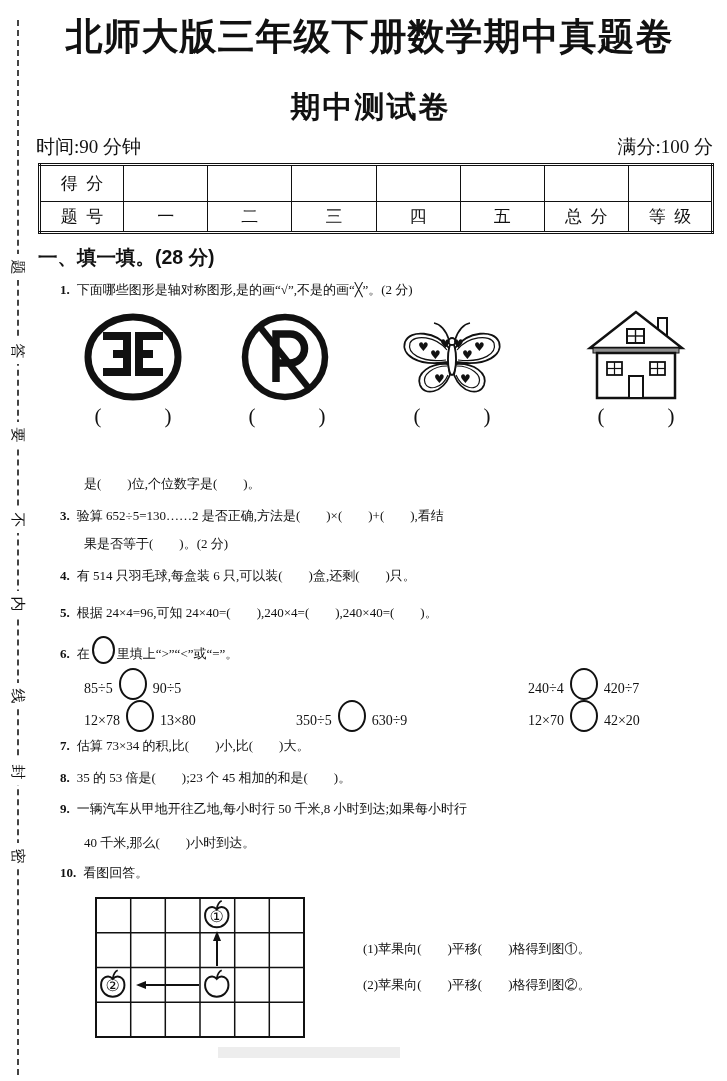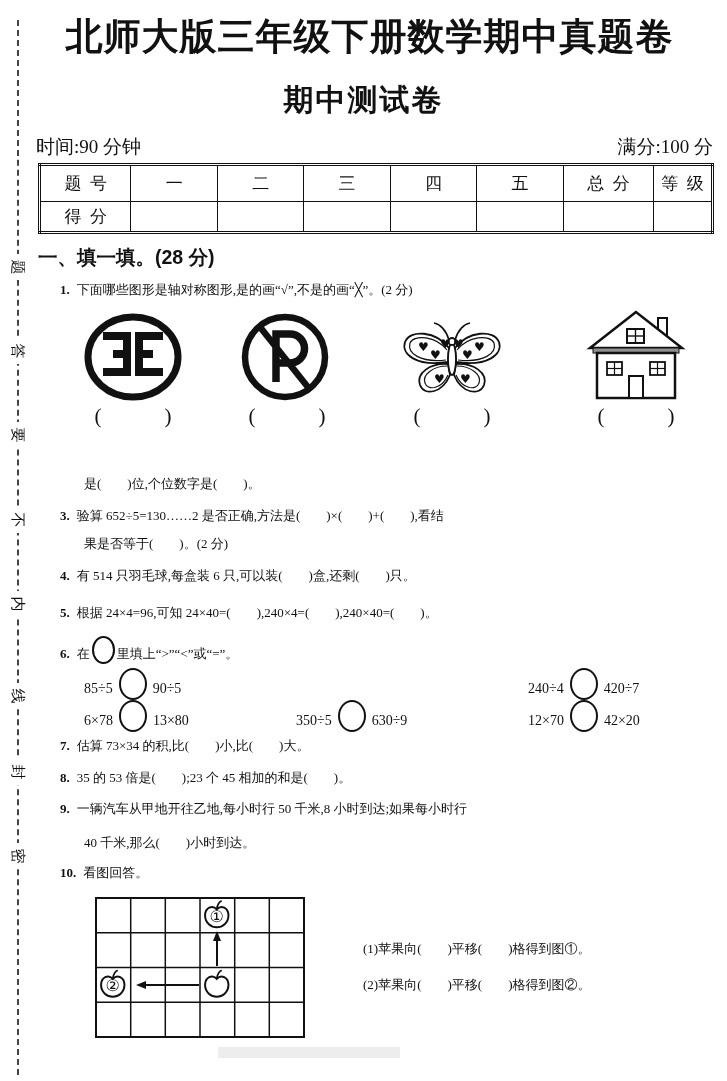--- a/index.html
+++ b/index.html
@@ -3,21 +3,21 @@
 <meta charset="utf-8">
 <style>
   html,body{margin:0;padding:0;background:#9a9a9a;}
   #page{position:relative;width:727px;height:1081px;background:#ffffff;color:#111;
         font-family:"Liberation Serif","DejaVu Serif",serif;overflow:hidden;}
   .line{position:absolute;white-space:pre;font-size:13px;line-height:26px;}
   .qnum{font-weight:700;margin-right:7px;}
   .sec{font-weight:700;font-size:19.5px;font-family:"Liberation Sans","DejaVu Sans",sans-serif;}
   .title{position:absolute;top:6px;left:30px;width:667px;margin:6px;text-align:center;
          font:700 37px "Liberation Sans","DejaVu Sans",sans-serif;letter-spacing:1px;}
-  .subtitle{position:absolute;top:80px;left:30px;width:667px;margin:0;text-align:center;
+  .subtitle{position:absolute;top:80px;left:30px;width:667px;margin:7px;text-align:center;
          font:700 30px "Liberation Sans","DejaVu Sans",sans-serif;letter-spacing:2px;}
   .info{position:absolute;top:134px;font-weight:400;font-size:19px;white-space:pre;}
   .score-table{position:absolute;top:163px;left:38px;width:676px;border-collapse:collapse;
          border:3px double #111;font-size:17px;table-layout:fixed;}
   .score-table td{border:1.5px solid #111;text-align:center;white-space:pre;}
   .score-table tr:first-child td{height:33px;}
   .score-table tr:last-child td{height:27px;}
   .circle{display:inline-block;width:24px;height:28px;border:2px solid #111;border-radius:50%;
          vertical-align:-7px;margin:0 6px;background:#fff;}
   .circle.sm{width:19px;height:24px;margin:0 2px;vertical-align:-6px;}
@@ -46,38 +46,38 @@
   <span class="side-char" style="top:845px">密</span>
 
   <h1 class="title">北师大版三年级下册数学期中真题卷</h1>
   <h2 class="subtitle">期中测试卷</h2>
   <div class="info" style="left:36px">时间:90 分钟</div>
   <div class="info" style="right:14px">满分:100 分</div>
 
   <table class="score-table">
     <tbody>
         <tr>
+      <td>得  分</td>
+      <td></td>
+      <td></td>
+      <td></td>
+      <td></td>
+      <td></td>
+      <td></td>
+      <td></td>
+    </tr>
+    <tr>
       <td style="width:13%">题  号</td>
       <td style="width:12.4%">一</td>
       <td style="width:12.4%">二</td>
       <td style="width:12.4%">三</td>
       <td style="width:12.4%">四</td>
       <td style="width:12.4%">五</td>
       <td style="width:13%">总  分</td>
       <td>等  级</td>
-    </tr>
-    <tr>
-      <td>得  分</td>
-      <td></td>
-      <td></td>
-      <td></td>
-      <td></td>
-      <td></td>
-      <td></td>
-      <td></td>
     </tr>
   </tbody>
     </table>
 
   <div class="line sec" style="top:244px;left:38px">一、填一填。(28 分)</div>
 
   <div class="line" style="top:277px;left:60px"><b class="qnum">1.</b><span>下面哪些图形是轴对称图形,是的画“√”,不是的画“╳”。(2 分)</span></div>
 
   <svg class="fig" style="left:80px;top:312px" width="106" height="90" viewBox="0 0 106 90">
     <ellipse cx="53" cy="45" rx="45" ry="40" fill="none" stroke="#111" stroke-width="7"></ellipse>
@@ -142,21 +142,21 @@
   <div class="line" style="top:531px;left:84px">果是否等于(        )。(2 分)</div>
 
   <div class="line" style="top:563px;left:60px"><b class="qnum">4.</b><span>有 514 只羽毛球,每盒装 6 只,可以装(        )盒,还剩(        )只。</span></div>
 
   <div class="line" style="top:600px;left:60px"><b class="qnum">5.</b><span>根据 24×4=96,可知 24×40=(        ),240×4=(        ),240×40=(        )。</span></div>
 
   <div class="line" style="top:636px;left:60px"><b class="qnum">6.</b><span>在</span><span class="circle sm"></span><span>里填上“&gt;”“&lt;”或“=”。</span></div>
 
   <div class="cmp" style="top:668px;left:84px"><span>85÷5</span><span class="circle"></span><span>90÷5</span></div>
   <div class="cmp" style="top:668px;left:528px"><span>240÷4</span><span class="circle"></span><span>420÷7</span></div>
-  <div class="cmp" style="top:700px;left:84px"><span>6×78</span><span class="circle"></span><span>13×80</span></div>
+  <div class="cmp" style="top:700px;left:84px"><span>12×78</span><span class="circle"></span><span>13×80</span></div>
   <div class="cmp" style="top:700px;left:296px"><span>350÷5</span><span class="circle"></span><span>630÷9</span></div>
   <div class="cmp" style="top:700px;left:528px"><span>12×70</span><span class="circle"></span><span>42×20</span></div>
 
   <div class="line" style="top:733px;left:60px"><b class="qnum">7.</b><span>估算 73×34 的积,比(        )小,比(        )大。</span></div>
 
   <div class="line" style="top:765px;left:60px"><b class="qnum">8.</b><span>35 的 53 倍是(        );23 个 45 相加的和是(        )。</span></div>
 
   <div class="line" style="top:796px;left:60px"><b class="qnum">9.</b><span>一辆汽车从甲地开往乙地,每小时行 50 千米,8 小时到达;如果每小时行</span></div>
   <div class="line" style="top:830px;left:84px">40 千米,那么(        )小时到达。</div>
 

